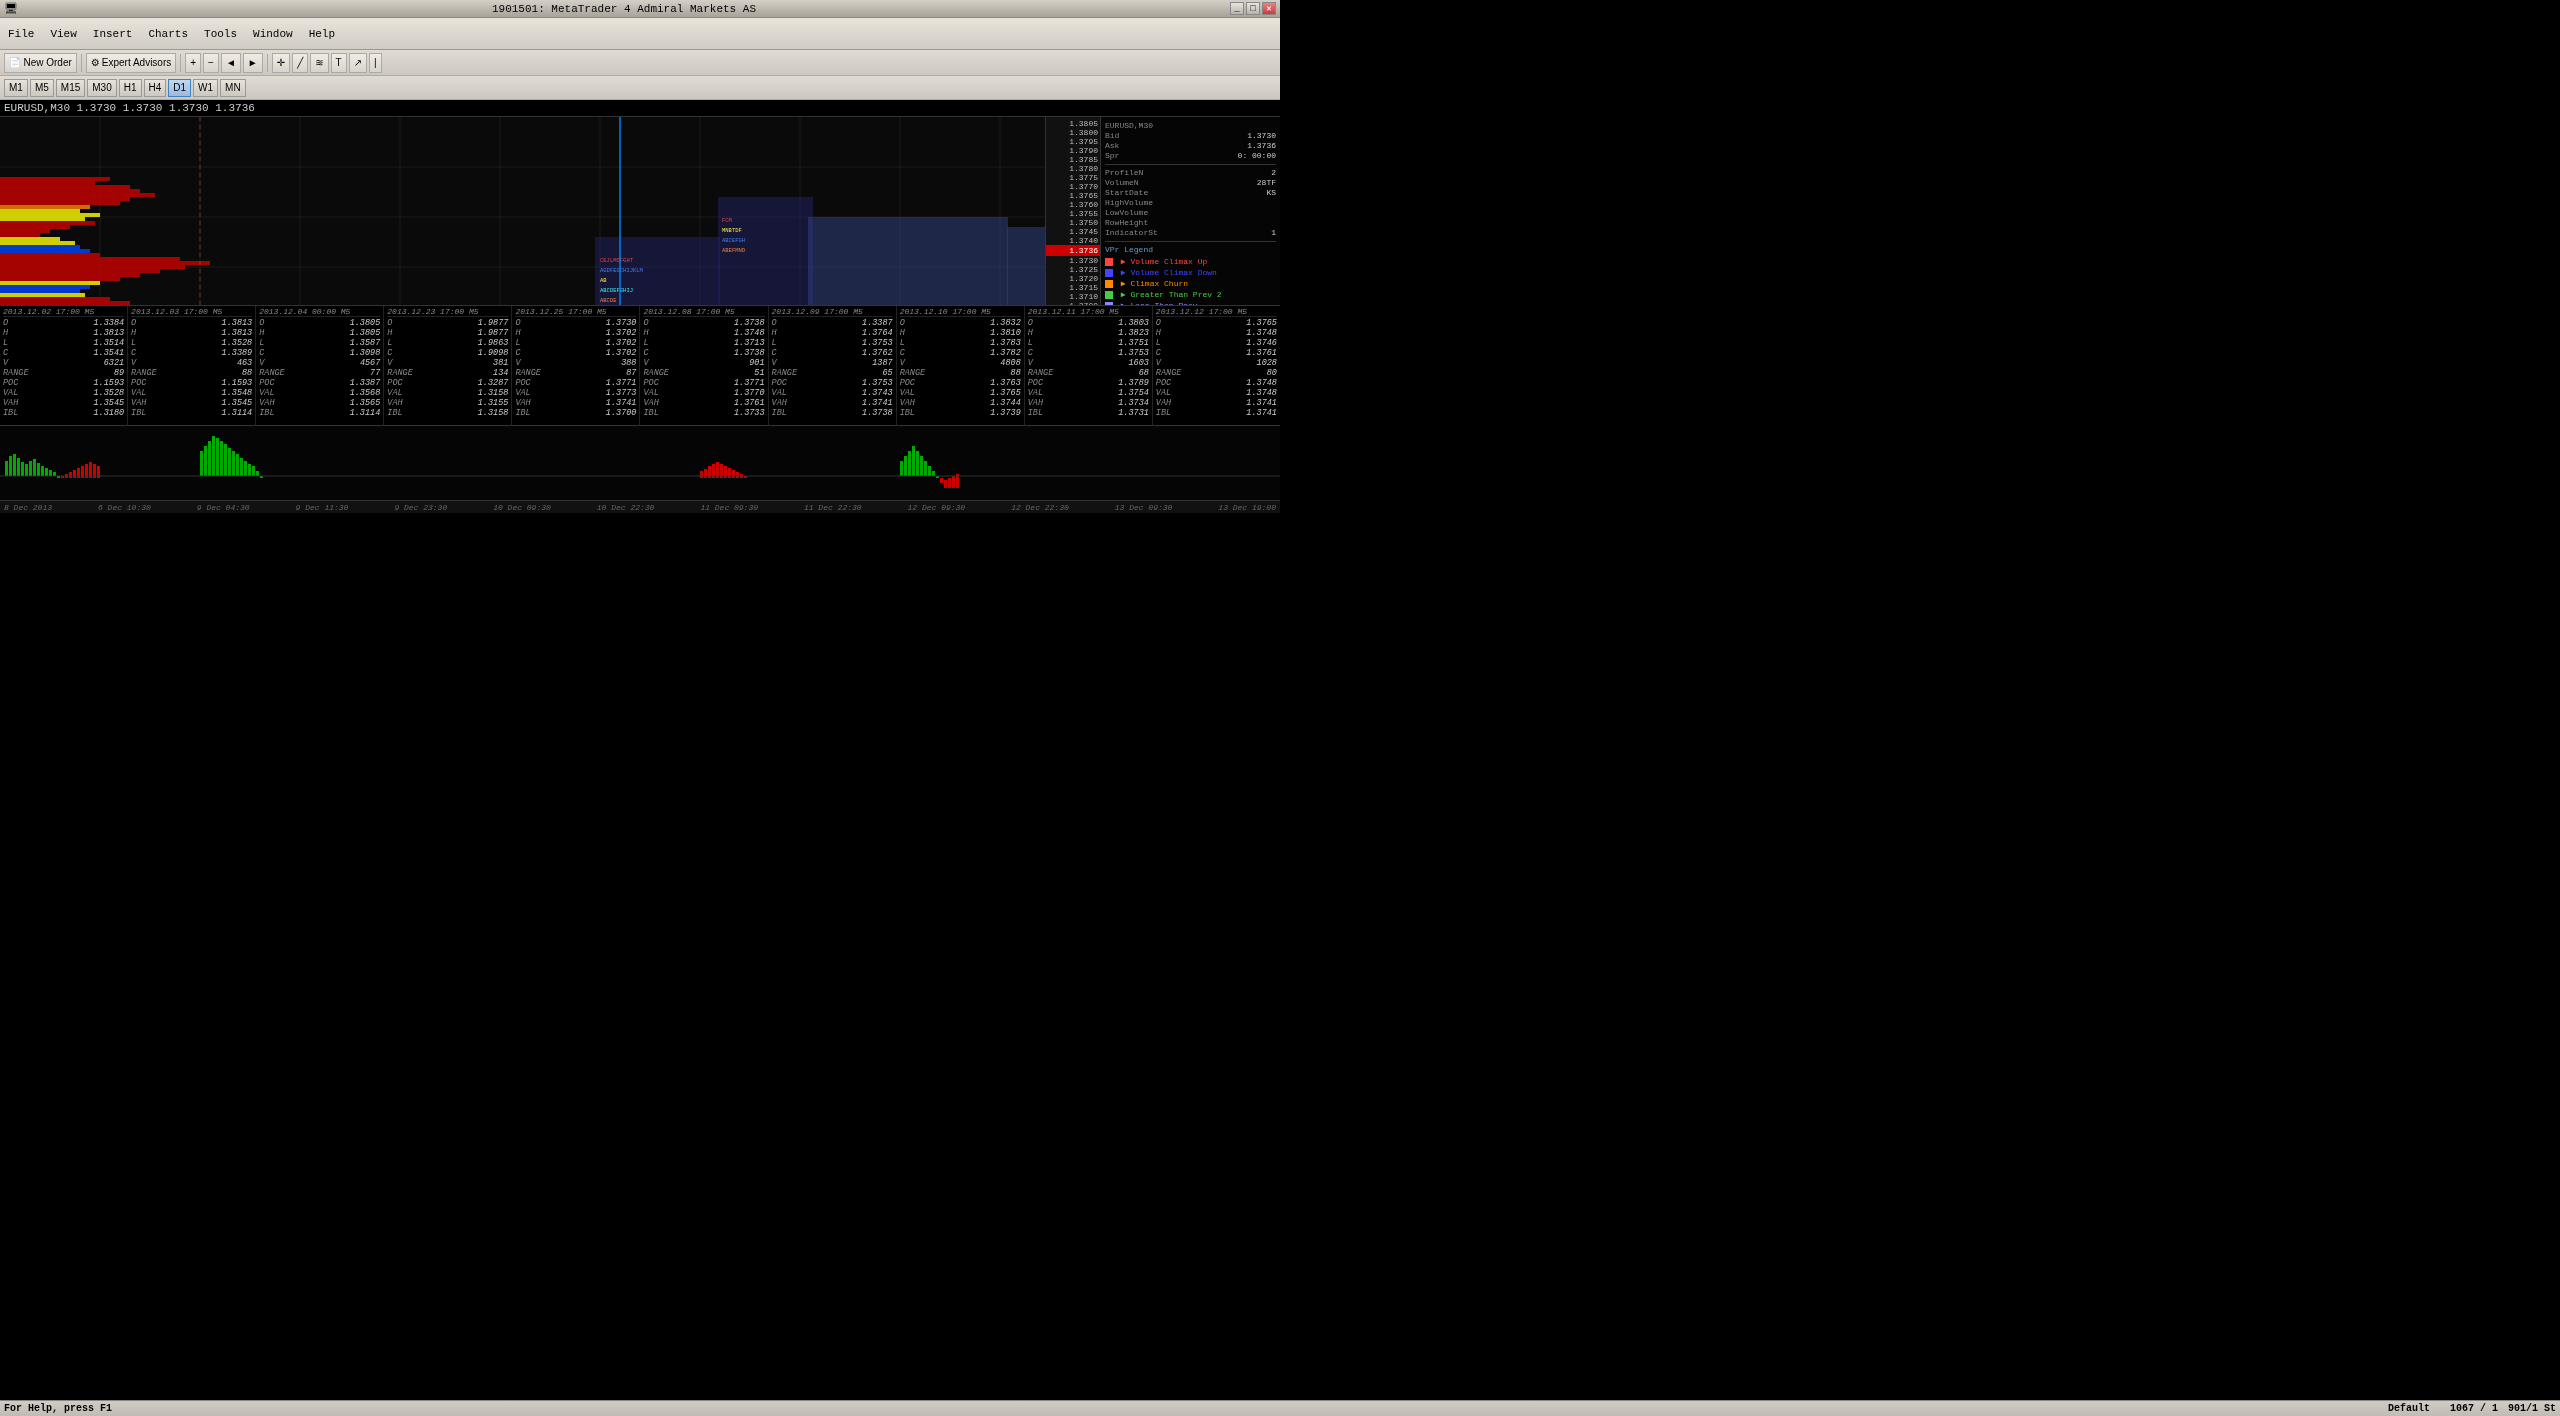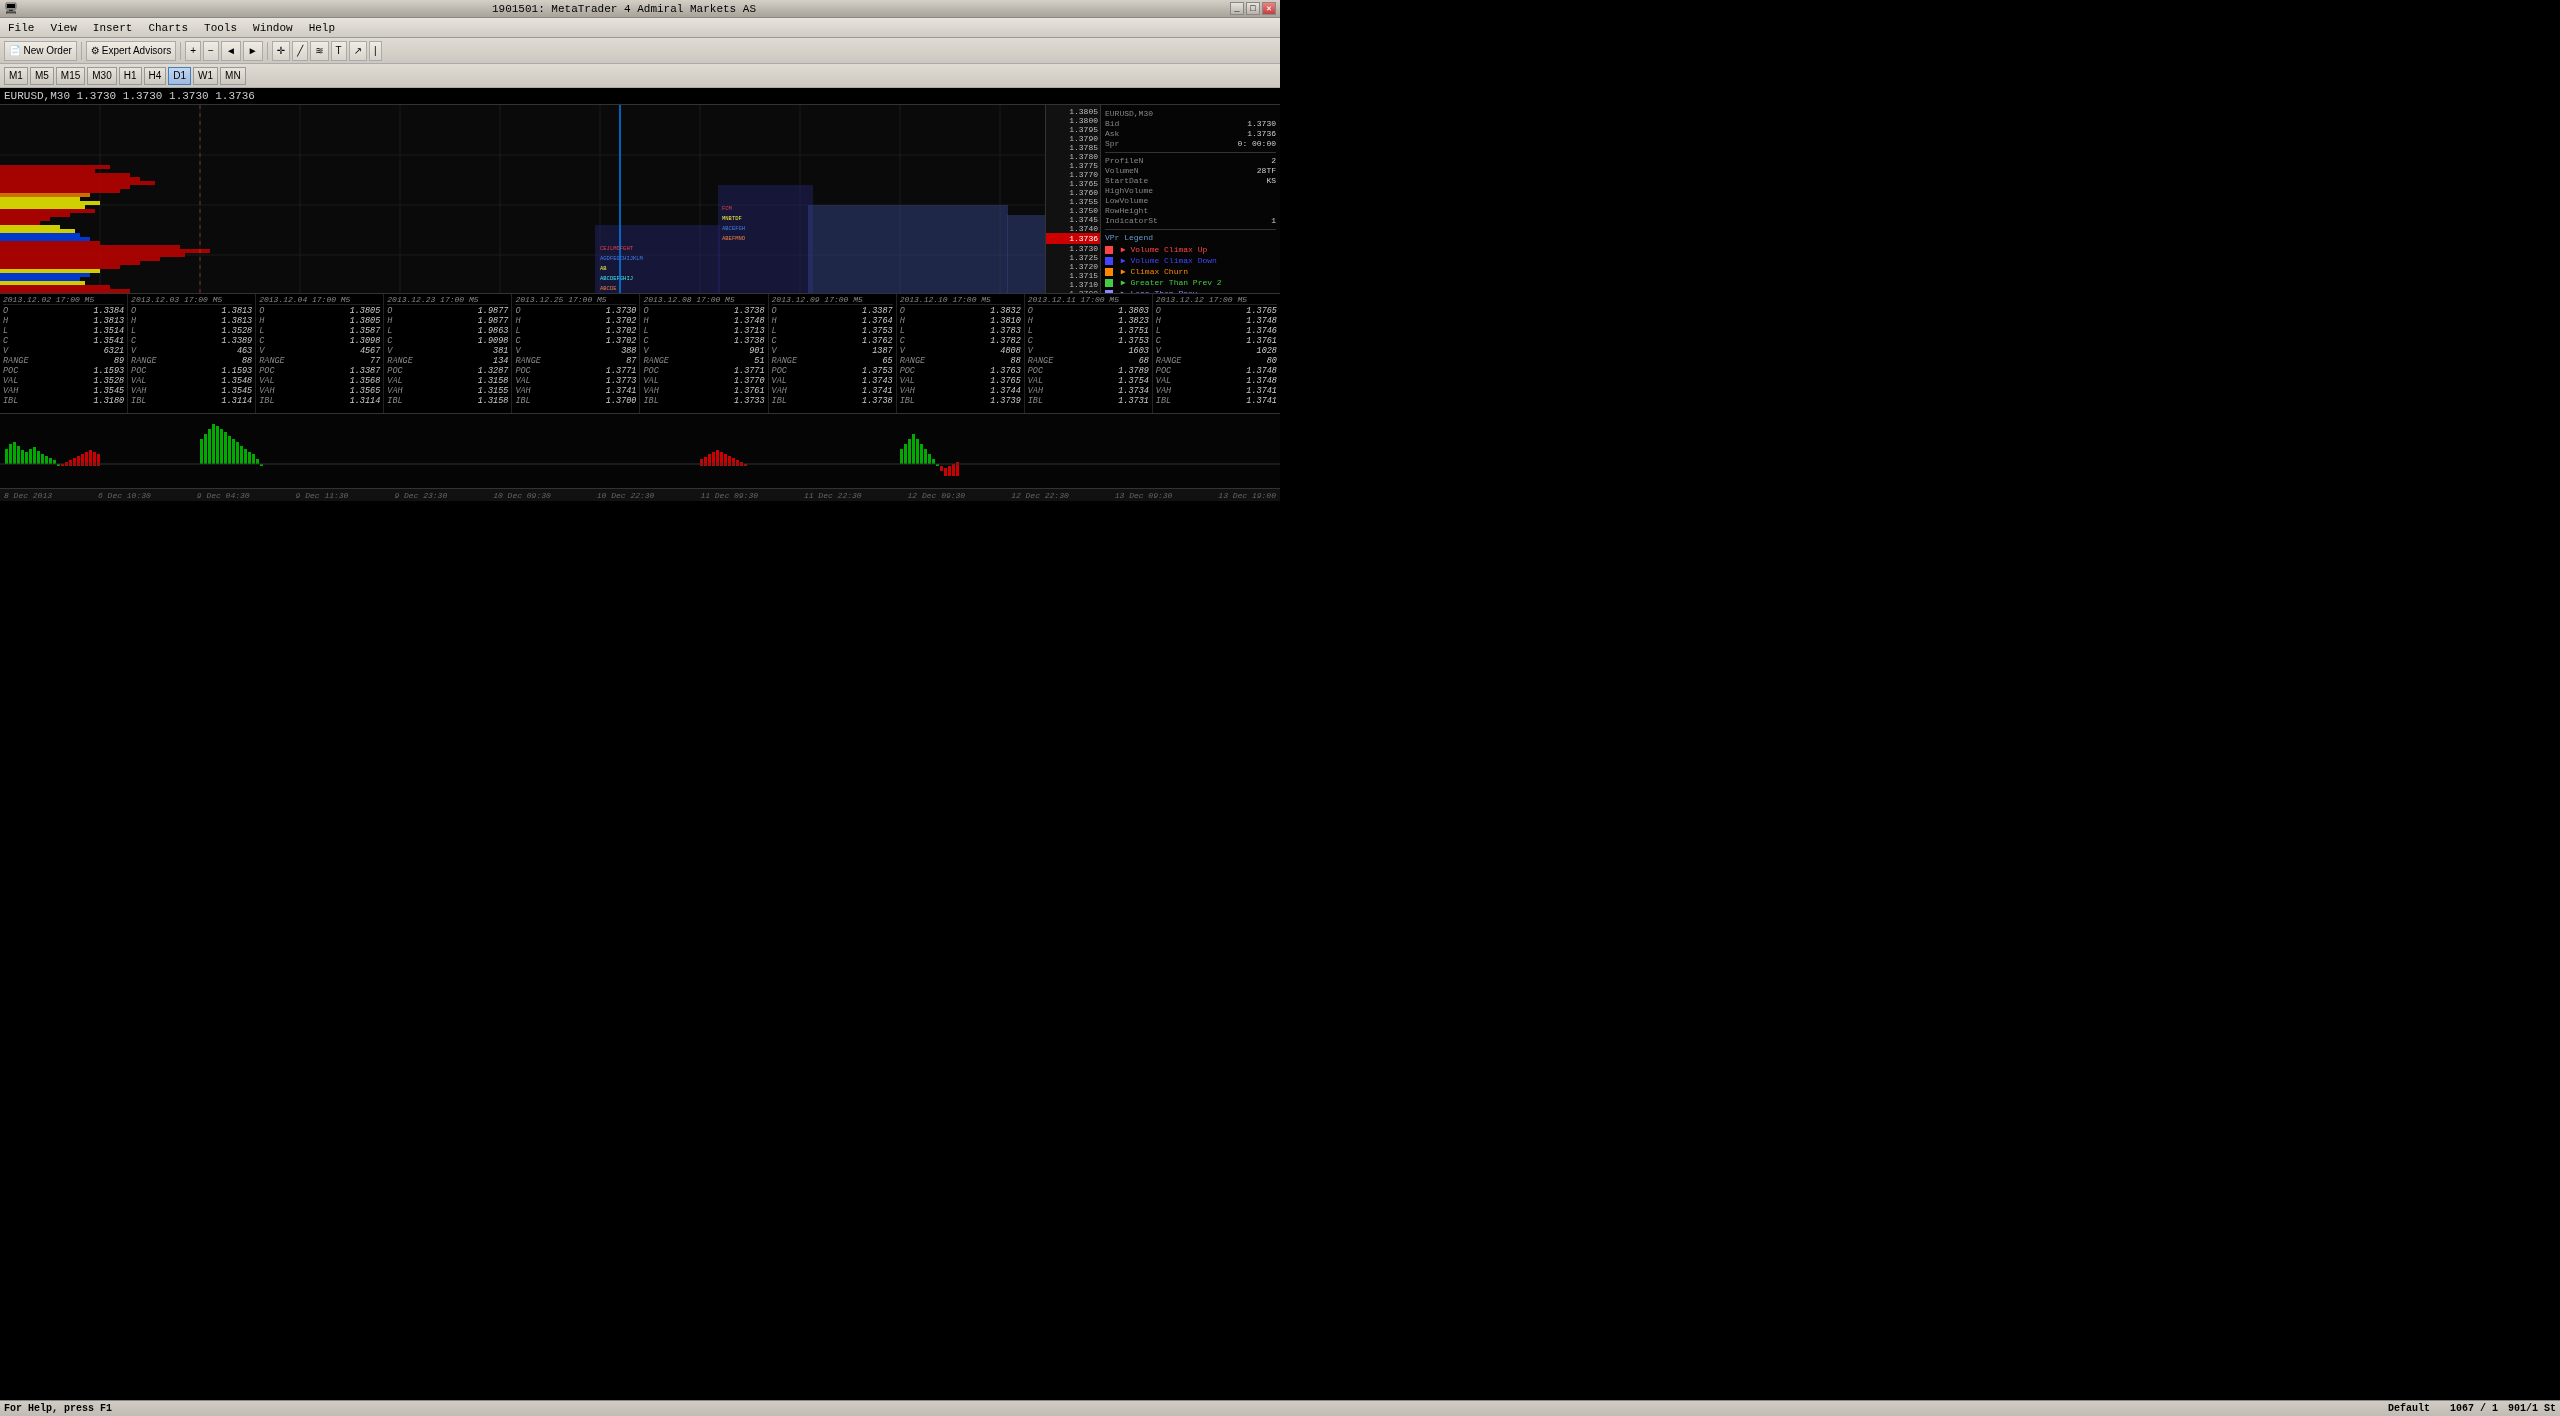--- a/index.html
+++ b/index.html
@@ -41,21 +41,21 @@
       font-size: 9px;
       display: flex;
       align-items: center;
       justify-content: center;
       cursor: pointer;
     }
 
     
     #menu-bar {
       background: linear-gradient(to bottom, #e8e4dc, #d0ccc4);
-      height: 20px;
+      height: 32px;
       display: flex;
       align-items: center;
       padding: 0 4px;
       border-bottom: 1px solid #999;
       gap: 8px;
     }
     .menu-item {
       font-size: 11px;
       color: #000;
       padding: 1px 4px;
@@ -708,21 +708,21 @@
               <span class="stat-val">1.3545</span>
             </div>
           <div class="stat-row">
               <span class="stat-label">IBL</span>
               <span class="stat-val">1.3114</span>
             </div>
 
         </div>
 
         <div class="stat-col" style="min-width:95px;">
-          <div class="col-date">2013.12.04 17:00 M5</div>
+          <div class="col-date">2013.12.04 00:00 M5</div>
           <div class="stat-row">
               <span class="stat-label">O</span>
               <span class="stat-val">1.3805</span>
             </div>
           <div class="stat-row">
               <span class="stat-label">H</span>
               <span class="stat-val">1.3805</span>
             </div>
           <div class="stat-row">
               <span class="stat-label">L</span>

